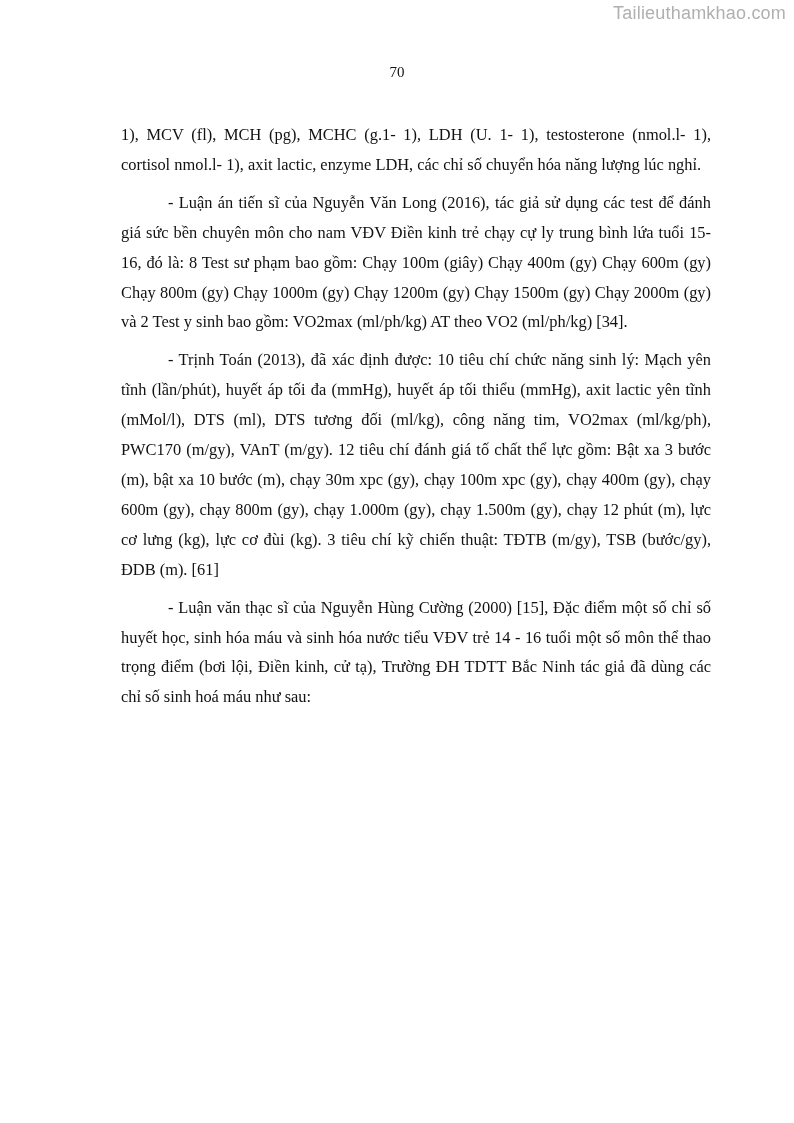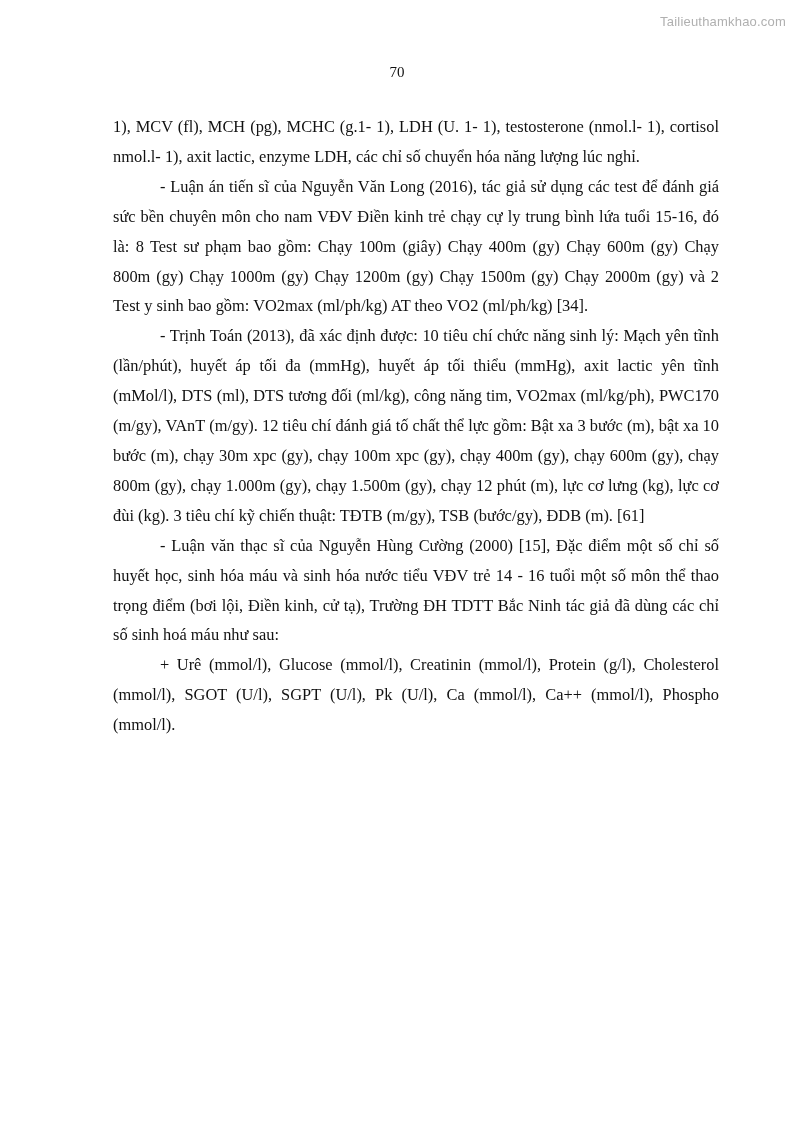--- a/index.html
+++ b/index.html
@@ -1,38 +1,37 @@
 <!DOCTYPE html>
 <html><head>
 <meta charset="utf-8">
 <style>
   html, body { margin: 0; padding: 0; background: #ffffff; }
   body { width: 794px; height: 1123px; position: relative; overflow: hidden; }
   .watermark {
-    position: absolute; top: 14px; right: 8px;
-    font-family: "Liberation Sans", sans-serif; font-size: 13px;
+    position: absolute; top: 3px; right: 8px;
+    font-family: "Liberation Sans", sans-serif; font-size: 18px;
     color: #b0b0b0; letter-spacing: 0.2px;
   }
   .page-number {
     position: absolute; top: 64px; left: 0; width: 794px; text-align: center;
     font-family: "Liberation Serif", serif; font-size: 15px; color: #111;
   }
   .content {
     position: absolute; top: 112px; left: 113px; width: 606px;
     font-family: "Liberation Serif", serif; font-size: 16.4px; color: #111;
     line-height: 29.9px; text-align: justify;
   }
-  .content p { margin: 0; }
+  .content p { margin: 8px; }
   .indent { text-indent: 47px; }
 </style>
 </head>
 <body>
 
 <div class="watermark">Tailieuthamkhao.com</div>
 <div class="page-number">70</div>
 
 <div class="content">
   <p>1), MCV (fl), MCH (pg), MCHC (g.1- 1), LDH (U. 1- 1), testosterone (nmol.l- 1), cortisol nmol.l- 1), axit lactic, enzyme LDH, các chỉ số chuyển hóa năng lượng lúc nghỉ.</p>
   <p class="indent">- Luận án tiến sĩ của Nguyễn Văn Long (2016), tác giả sử dụng các test để đánh giá sức bền chuyên môn cho nam VĐV Điền kinh trẻ chạy cự ly trung bình lứa tuổi 15-16, đó là: 8 Test sư phạm bao gồm: Chạy 100m (giây) Chạy 400m (gy) Chạy 600m (gy) Chạy 800m (gy) Chạy 1000m (gy) Chạy 1200m (gy) Chạy 1500m (gy) Chạy 2000m (gy) và 2 Test y sinh bao gồm: VO2max (ml/ph/kg) AT theo VO2 (ml/ph/kg) [34].</p>
   <p class="indent">- Trịnh Toán (2013), đã xác định được: 10 tiêu chí chức năng sinh lý: Mạch yên tĩnh (lần/phút), huyết áp tối đa (mmHg), huyết áp tối thiểu (mmHg), axit lactic yên tĩnh (mMol/l), DTS (ml), DTS tương đối (ml/kg), công năng tim, VO2max (ml/kg/ph), PWC170 (m/gy), VAnT (m/gy). 12 tiêu chí đánh giá tố chất thể lực gồm: Bật xa 3 bước (m), bật xa 10 bước (m), chạy 30m xpc (gy), chạy 100m xpc (gy), chạy 400m (gy), chạy 600m (gy), chạy 800m (gy), chạy 1.000m (gy), chạy 1.500m (gy), chạy 12 phút (m), lực cơ lưng (kg), lực cơ đùi (kg). 3 tiêu chí kỹ chiến thuật: TĐTB (m/gy), TSB (bước/gy), ĐDB (m). [61]</p>
   <p class="indent">- Luận văn thạc sĩ của Nguyễn Hùng Cường (2000) [15], Đặc điểm một số chỉ số huyết học, sinh hóa máu và sinh hóa nước tiểu VĐV trẻ 14 - 16 tuổi một số môn thể thao trọng điểm (bơi lội, Điền kinh, cử tạ), Trường ĐH TDTT Bắc Ninh tác giả đã dùng các chỉ số sinh hoá máu như sau:</p>
-  <p class="indent">+ Urê (mmol/l), Glucose (mmol/l), Creatinin (mmol/l), Protein (g/l), Cholesterol (mmol/l), SGOT (U/l), SGPT (U/l), Pk (U/l), Ca (mmol/l), Ca++ (mmol/l), Phospho (mmol/l).</p>
 </div>
 
 </body></html>

